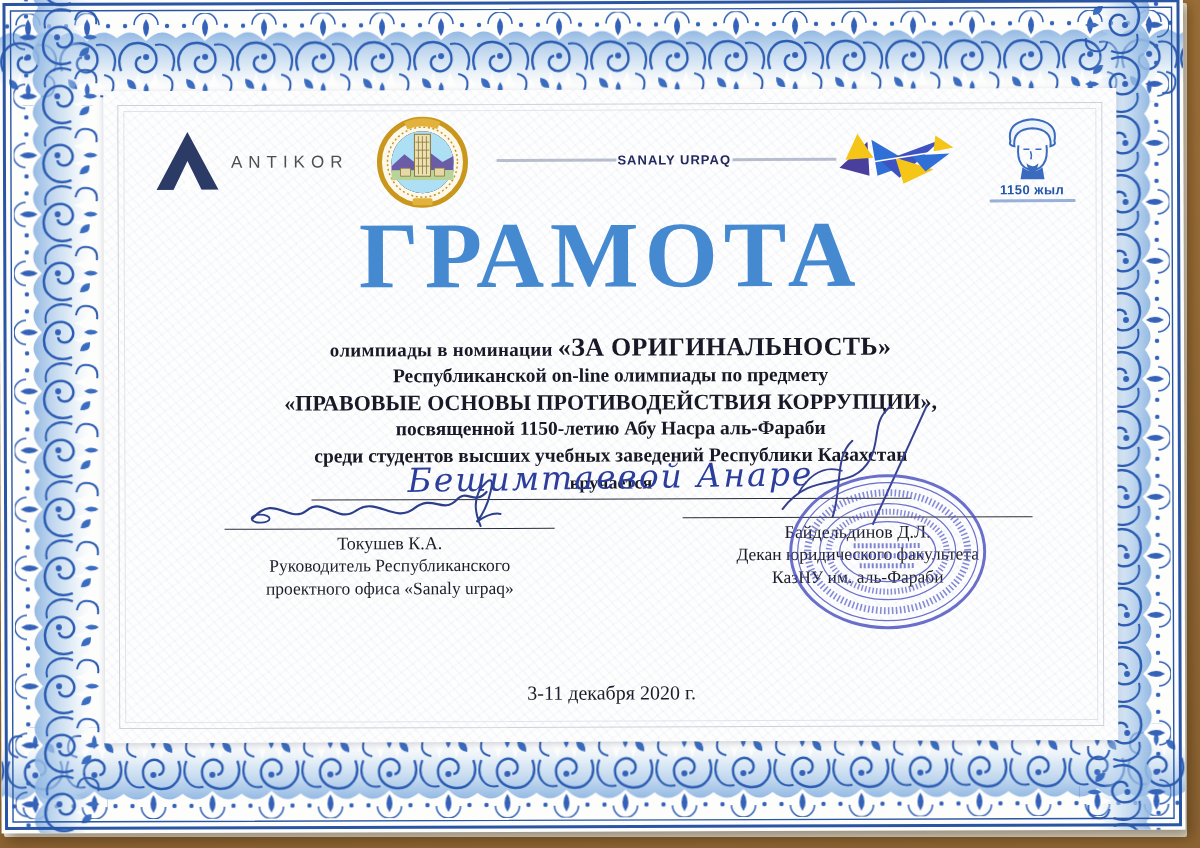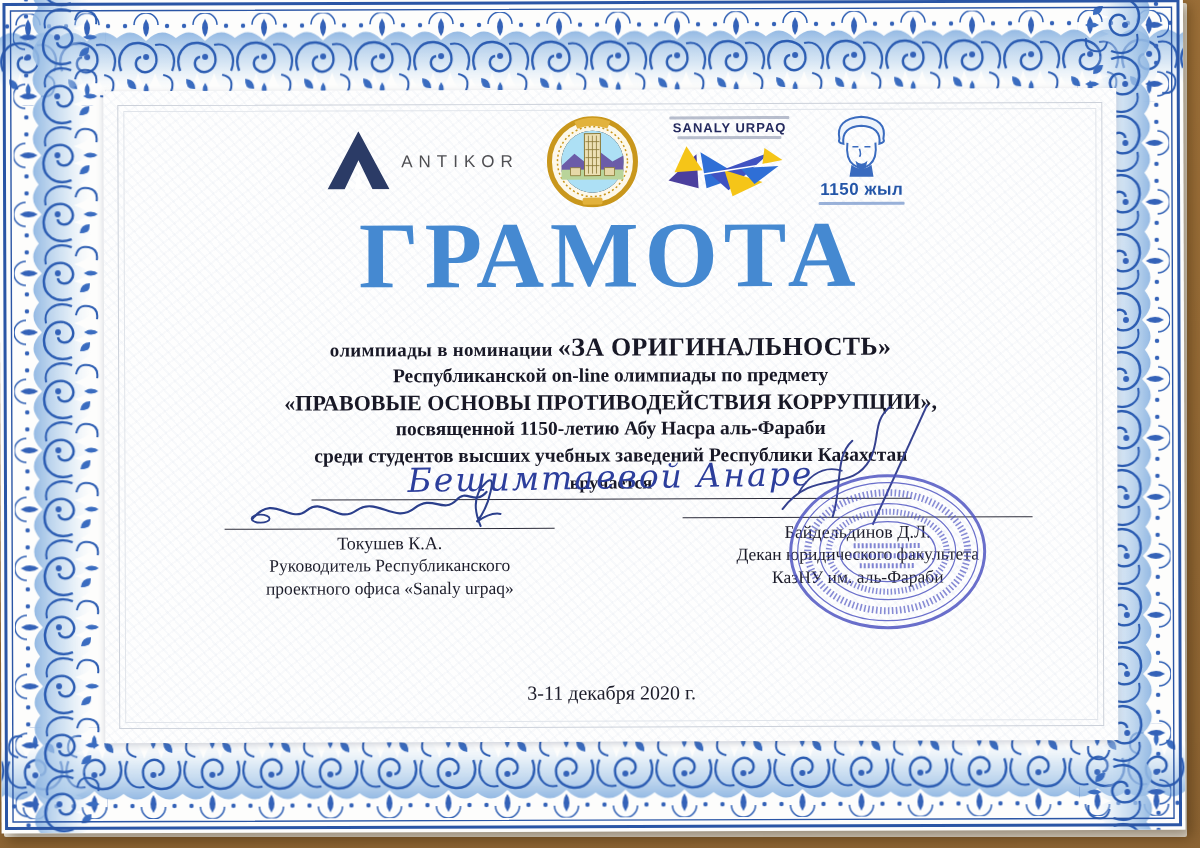--- a/index.html
+++ b/index.html
@@ -34,30 +34,30 @@
 
   .logo-row{
     position:absolute;top:22px;left:0;width:100%;
     display:flex;justify-content:center;align-items:center;gap:26px;
   }
   .logo{display:flex;flex-direction:row;align-items:center;}
   .antikor-text{
     font-family:"Liberation Sans", sans-serif;color:#4e4e52;
     font-size:17px;letter-spacing:6px;margin-top:4px;font-weight:400;
   }
-  .sanaly{display:flex;flex-direction:column;align-items:center;gap:1px;}
+  .sanaly{display:flex;align-items:center;gap:1px;}
   .micro-bar{height:3px;background:#9aa2b8;border-radius:1px;opacity:.7;}
   .sanaly-title{
     font-family:"Liberation Sans", sans-serif;font-weight:bold;
     color:#23295e;font-size:13px;letter-spacing:1px;
   }
   .farabi{display:flex;flex-direction:column;align-items:center;}
   .farabi-year{
     font-family:"Liberation Sans", sans-serif;font-weight:bold;
-    color:#2456a8;font-size:17px;margin-top:1px;letter-spacing:.5px;
+    color:#2456a8;font-size:13px;margin-top:1px;letter-spacing:.5px;
   }
   .farabi-sub{width:86px;height:3px;background:#7f9ed0;opacity:.8;margin-top:2px;border-radius:1px;}
 
   .big-title{
     position:absolute;top:118px;left:0;width:100%;text-align:center;
     font-size:94px;font-weight:bold;color:#4589d1;letter-spacing:6px;line-height:1;
   }
   .text-block{
     position:absolute;top:243px;left:0;width:100%;text-align:center;
     color:#181826;

